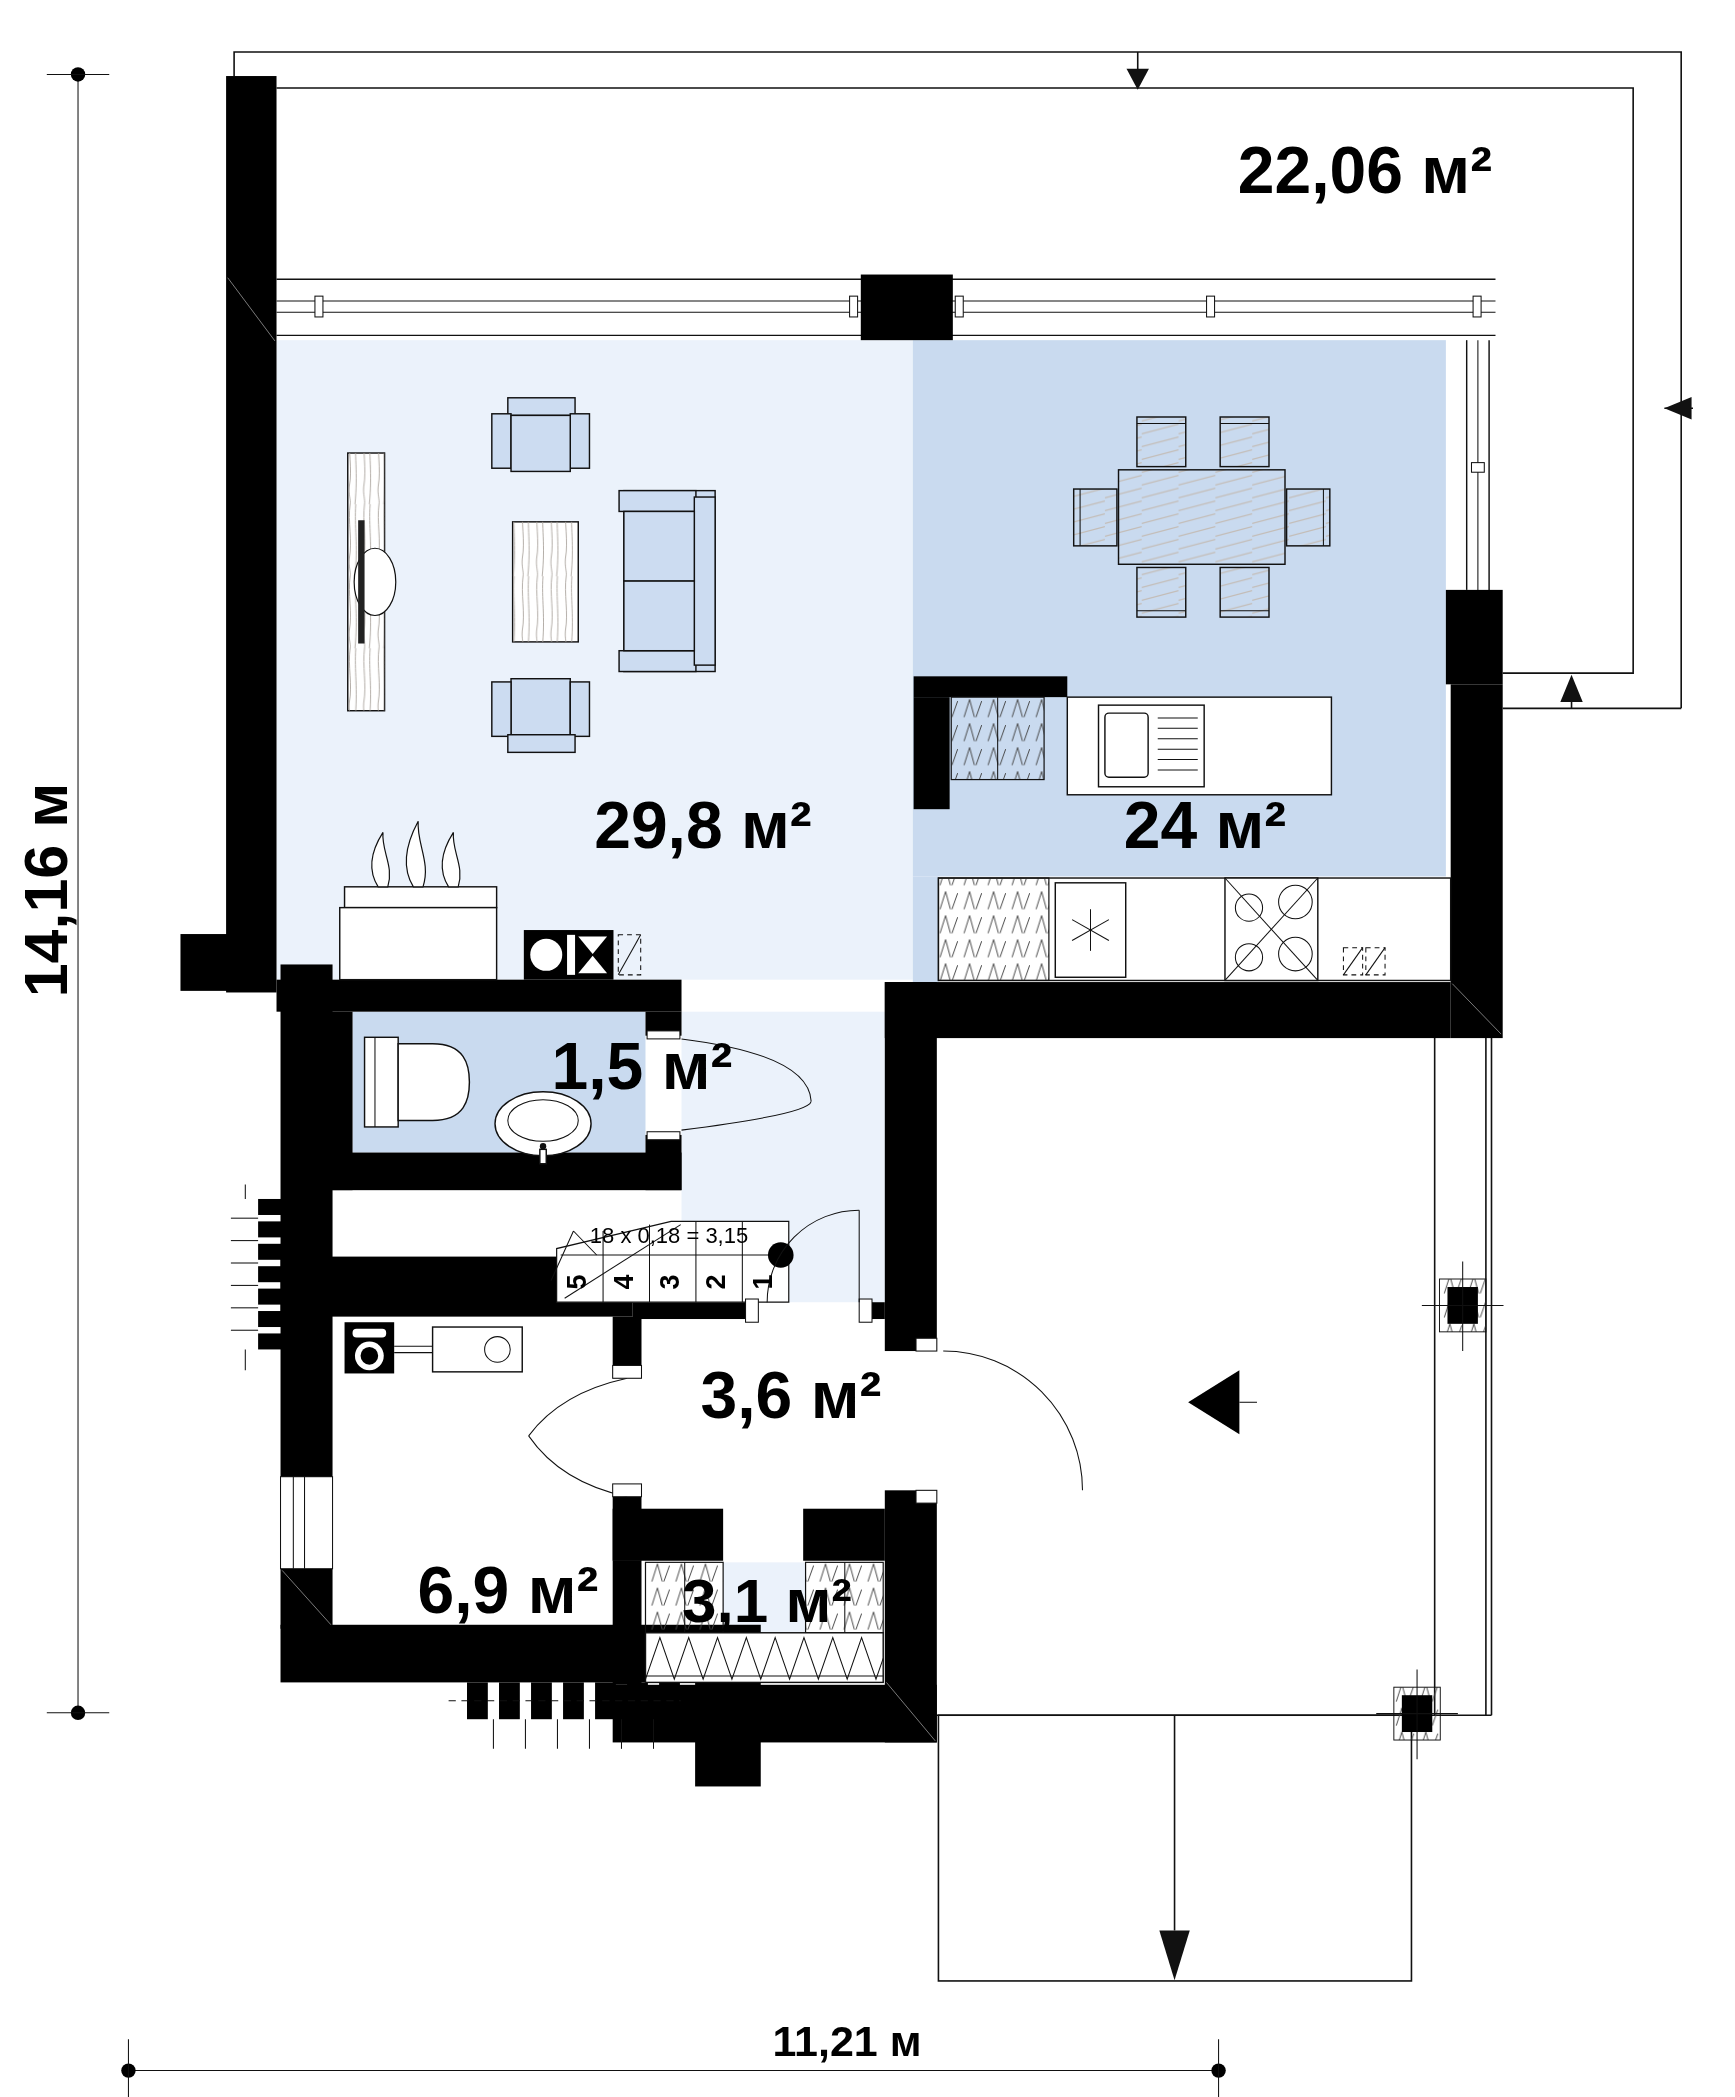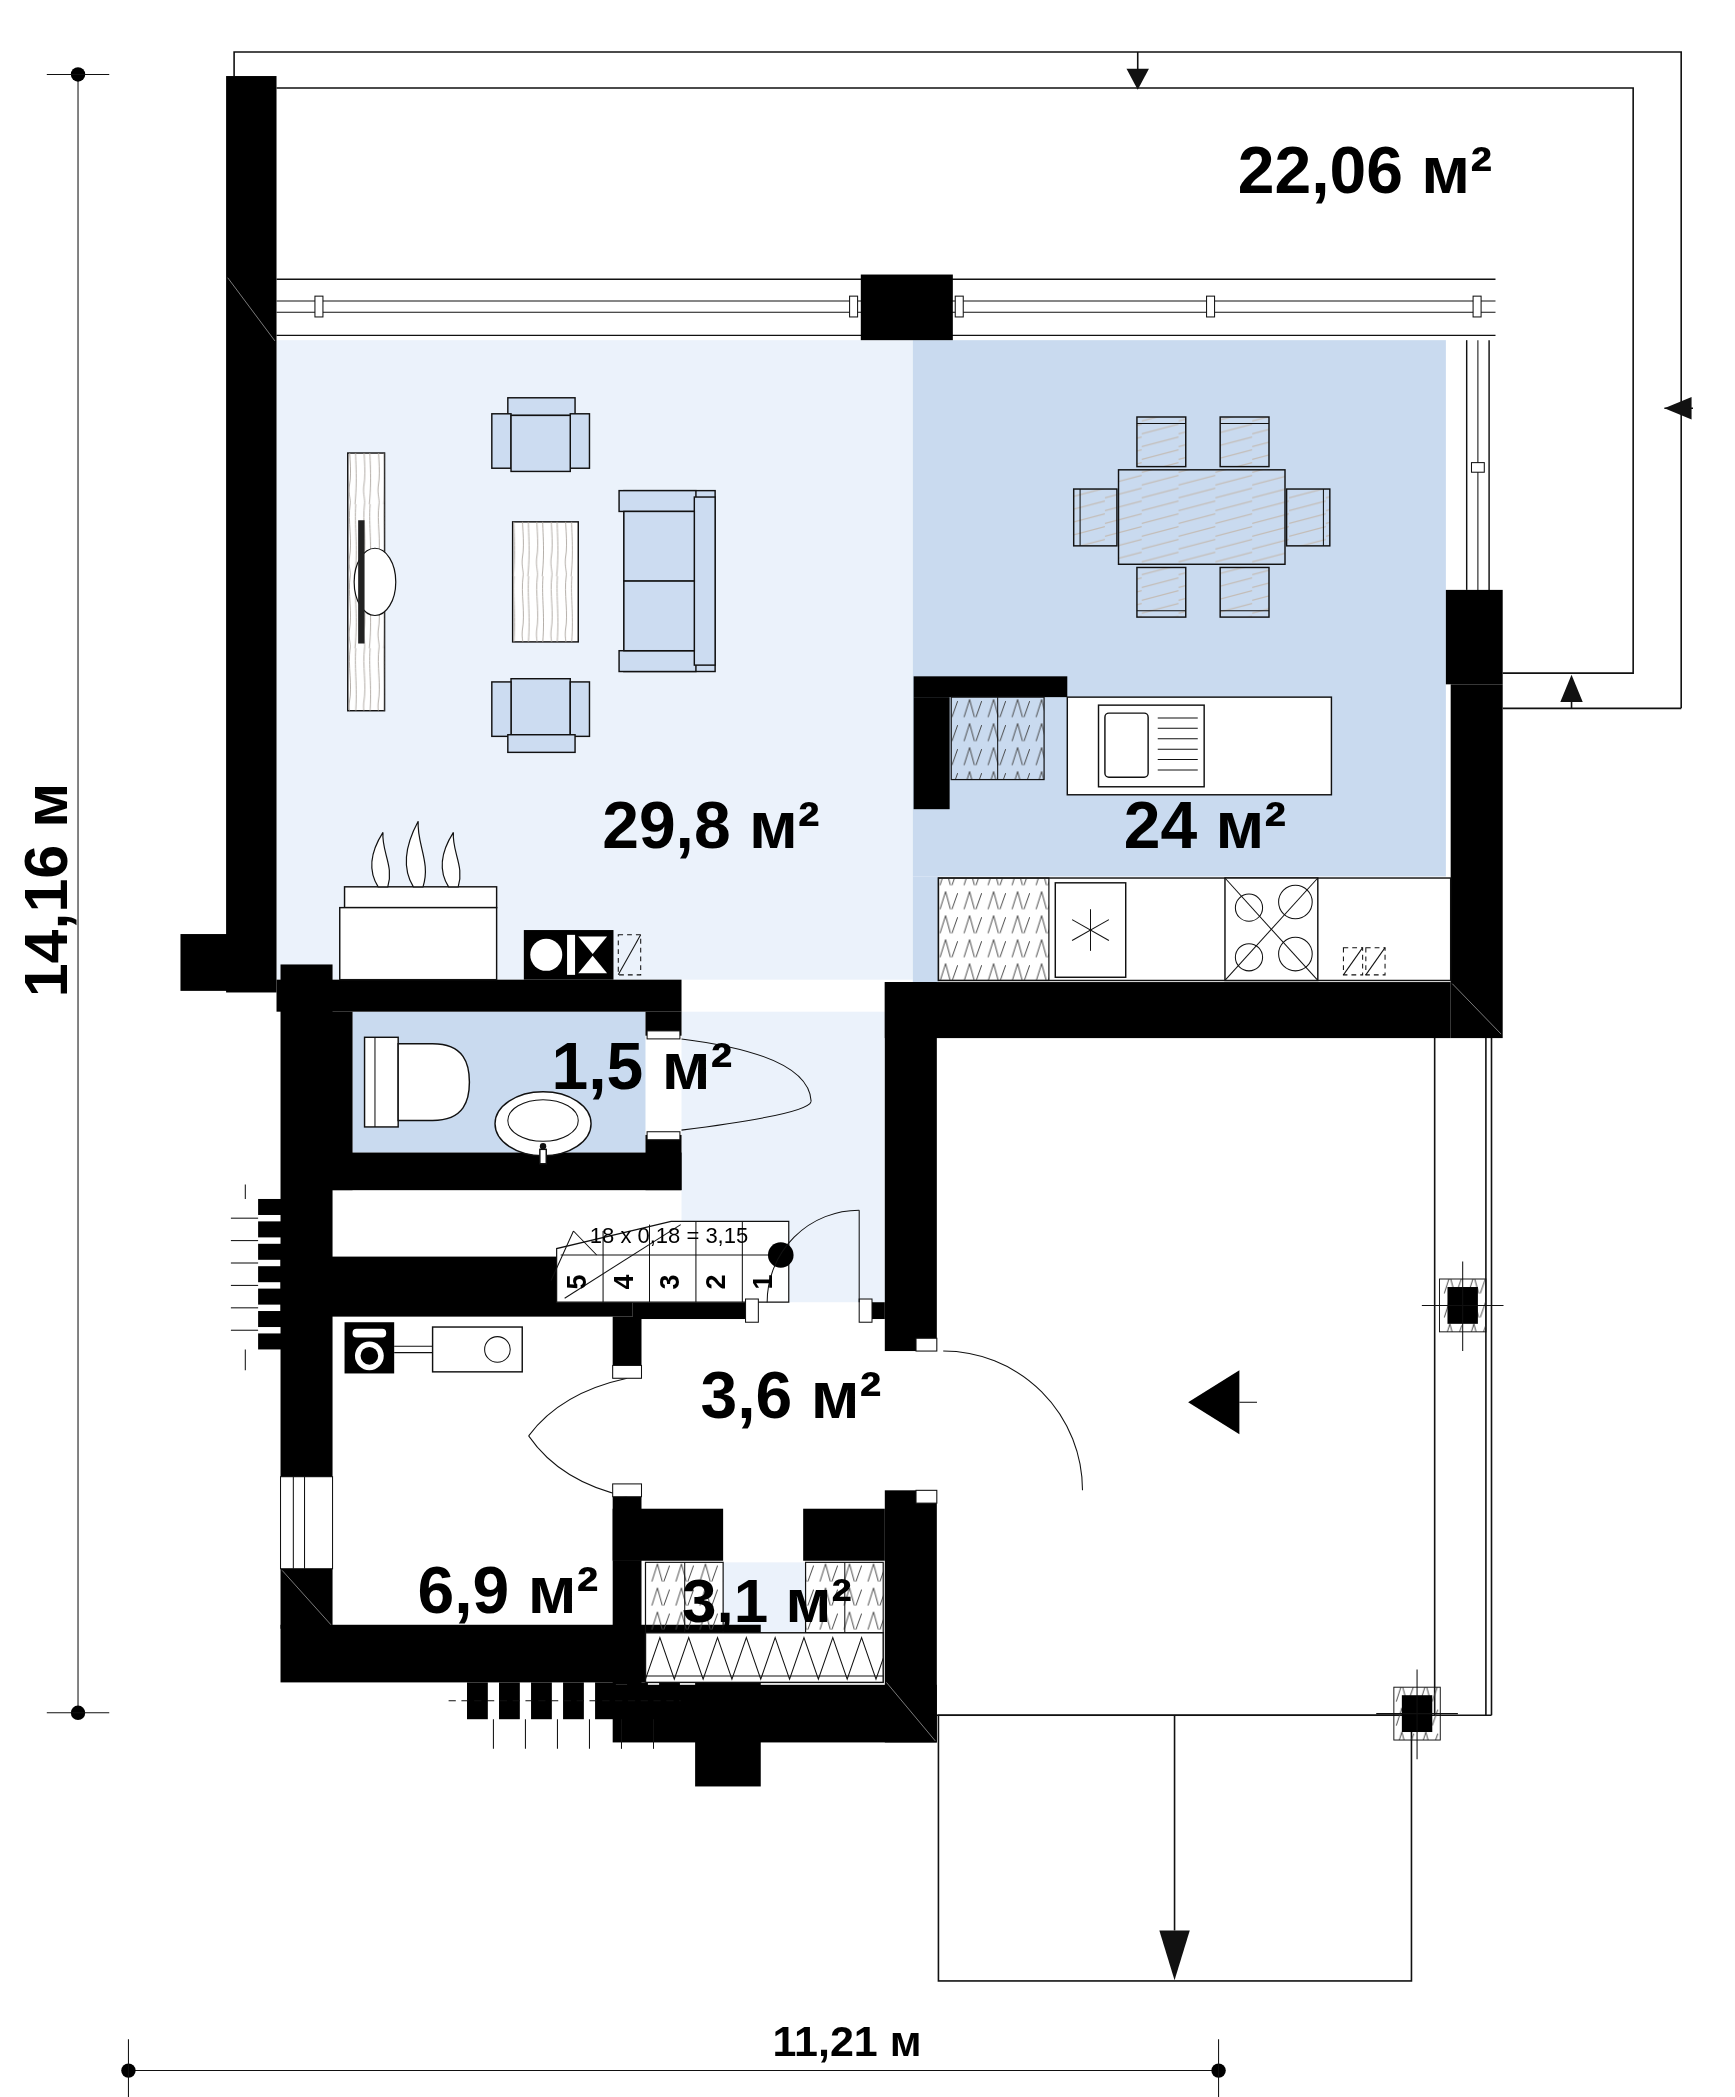--- a/index.html
+++ b/index.html
@@ -398,21 +398,21 @@
     <line x1="160" y1="2587" x2="1522" y2="2587" class="thin" stroke-width="1.6"></line>
     <circle cx="160" cy="2587" r="9" fill="#000"></circle>
     <circle cx="1522" cy="2587" r="9" fill="#000"></circle>
     <line x1="160" y1="2548" x2="160" y2="2626" class="thin" stroke-width="1.6"></line>
     <line x1="1522" y1="2548" x2="1522" y2="2626" class="thin" stroke-width="1.6"></line>
   </g>
 </svg>
 
 <div class="label" style="left:1365px;top:170px;font-size:66px;">22,06 м²</div>
 
-<div class="label" style="left:703px;top:825px;font-size:66px;margin-left:8px;">29,8 м²</div>
+<div class="label" style="left:703px;top:825px;font-size:66px;">29,8 м²</div>
 <div class="label" style="left:1205px;top:825px;font-size:66px;">24 м²</div>
 <div class="label" style="left:642px;top:1066px;font-size:66px;">1,5 м²</div>
 <div class="label" style="left:791px;top:1395px;font-size:66px;">3,6 м²</div>
 <div class="label" style="left:474px;top:1590px;font-size:66px;margin-left:34px;">6,9 м²</div>
 <div class="label" style="left:767px;top:1601px;font-size:62px;">3,1 м²</div>
 
 <div class="label" style="left:669px;top:1236px;font-size:22px;font-weight:400;">18 x 0,18 = 3,15</div>
 
 <div class="label rot" style="left:763px;top:1282px;font-size:27px;font-weight:600;">1</div>
 <div class="label rot" style="left:716px;top:1282px;font-size:27px;font-weight:600;">2</div>

